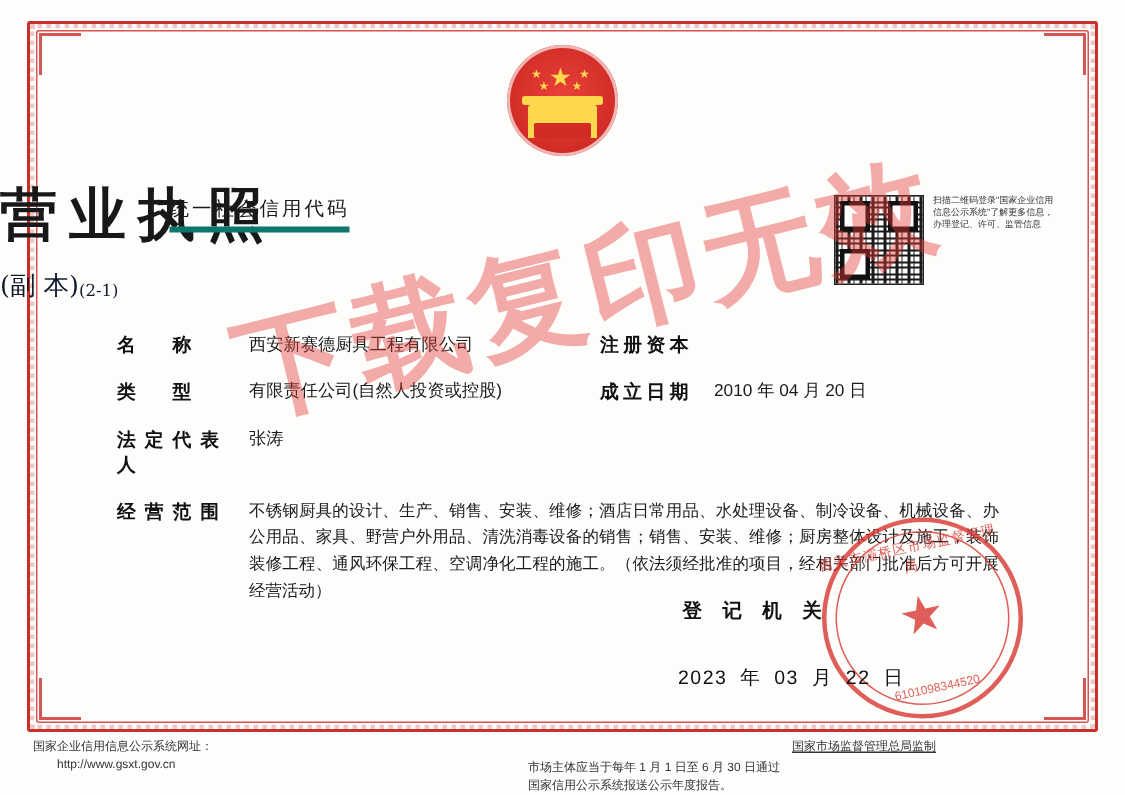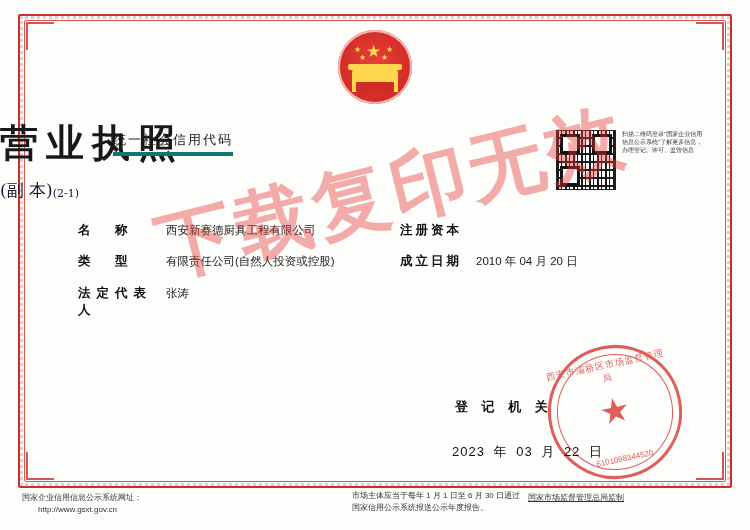--- a/index.html
+++ b/index.html
@@ -352,21 +352,21 @@
     text-align: left;
   }
   .footer .fl a {
     color: #333;
     text-decoration: none;
     margin-left: 16px;
   }
   .footer .fc {
     position: absolute;
     left: 352px;
-    top: 0;
+    top: 16px;
     text-align: left;
   }
   .footer .fr {
     position: absolute;
     right: 22px;
     top: 2px;
     text-align: right;
     text-decoration: underline;
   }
 </style>
@@ -437,20 +437,24 @@
       </div>
     </div>
 
     <div class="row">
       <div class="col-left">
         <div class="lbl w4">法定代表人</div>
         <div class="val">张涛</div>
       </div>
     </div>
 
+    <div class="row scope-row">
+      <div class="lbl">经营范围</div>
+      <div class="scope-val">不锈钢厨具的设计、生产、销售、安装、维修；酒店日常用品、水处理设备、制冷设备、机械设备、办公用品、家具、野营户外用品、清洗消毒设备的销售；销售、安装、维修；厨房整体设计及施工，装饰装修工程、通风环保工程、空调净化工程的施工。（依法须经批准的项目，经相关部门批准后方可开展经营活动）</div>
+    </div>
 
   </div>
 
   <div class="registrar">登 记 机 关</div>
 
   <div class="seal">
     <div class="ring"></div>
     <div class="sstar">★</div>
     <div class="stext" style="text-align:center;padding-top:10px;box-sizing:border-box;">西安市灞桥区市场监督管理局</div>
     <div class="bottomtext">6101098344520</div>

